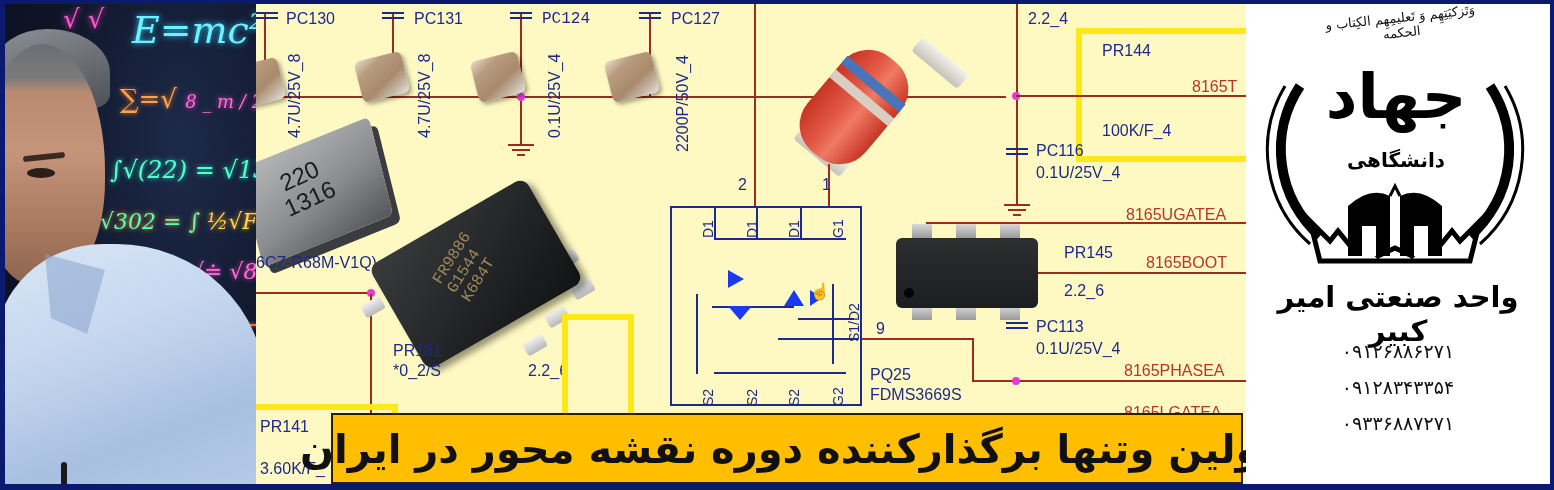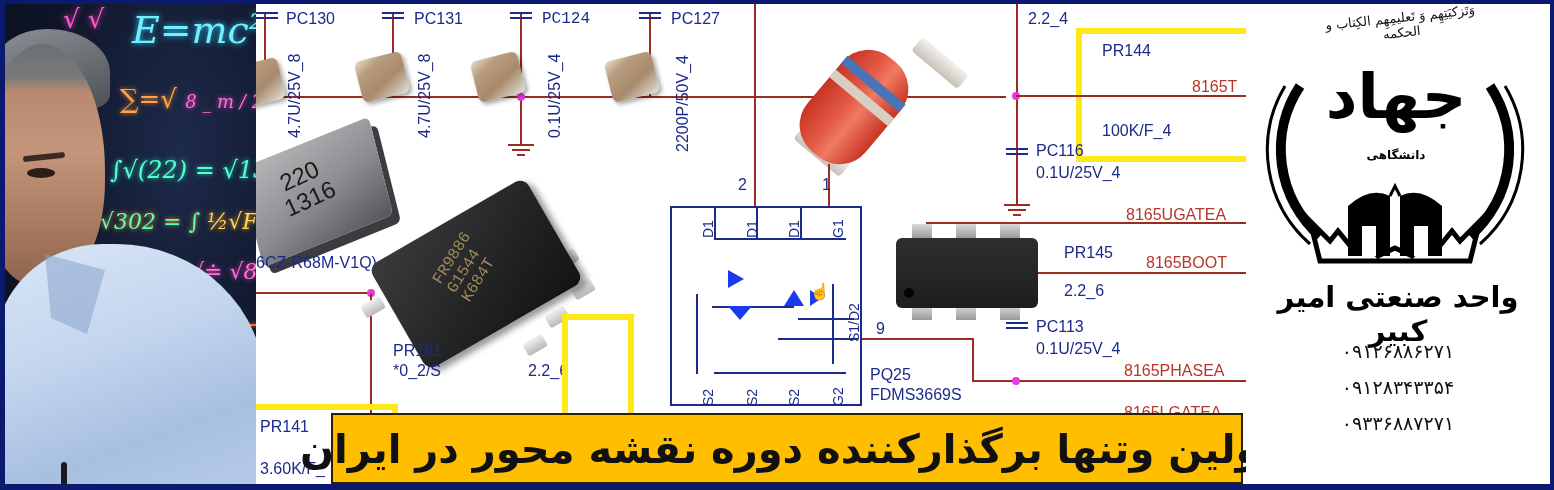--- a/index.html
+++ b/index.html
@@ -26,21 +26,21 @@
   .hair { position: absolute; left: -10px; top: 25px; width: 115px; height: 80px; border-radius: 50% 60% 20% 20%;
     background: linear-gradient(160deg, #8c9096 0%, #6d7176 50%, #4c5054 100%); }
   .brow { position: absolute; left: 18px; top: 150px; width: 42px; height: 6px; background: #3b2a22; border-radius: 3px; transform: rotate(-6deg); }
   .eye { position: absolute; left: 22px; top: 164px; width: 28px; height: 10px; background: #2b1d18; border-radius: 50%; }
   .shirt { position: absolute; left: -10px; top: 240px; width: 270px; height: 260px; border-radius: 40% 55% 0 0;
     background: linear-gradient(160deg, #d9e6f5 0%, #c3d5ee 40%, #a8bfe0 70%, #b9cdea 100%); }
   .collar { position: absolute; left: 40px; top: 250px; width: 60px; height: 80px; background: #8aa4cc; clip-path: polygon(0 0, 100% 20%, 70% 100%, 10% 80%); opacity: .55; }
   .pen { position: absolute; left: 56px; top: 458px; width: 6px; height: 22px; background: #1a1a1a; border-radius: 3px 3px 0 0; }
 
   
-  .schem { position: absolute; left: 256px; top: 4px; width: 990px; height: 480px; background: #ffffff; overflow: hidden; }
+  .schem { position: absolute; left: 256px; top: 4px; width: 990px; height: 480px; background: #fef9c3; overflow: hidden; }
   .lbl { position: absolute; font-family: "Liberation Sans", sans-serif; color: #1c2a8a; font-size: 16px; white-space: nowrap; }
   .lbl.net { color: #b5372a; }
   .vert { transform-origin: left top; transform: rotate(-90deg); }
   .wire { position: absolute; background: #9b2c20; }
   .wire.b { background: #1c2a8a; }
   .dot { position: absolute; width: 8px; height: 8px; border-radius: 50%; background: #e83ad8; }
   .cap-sym { position: absolute; width: 22px; height: 7px; border-top: 2px solid #1c2a8a; border-bottom: 2px solid #1c2a8a; }
   .gnd { position: absolute; width: 26px; height: 14px; }
   .gnd i { position: absolute; left: 50%; transform: translateX(-50%); height: 2px; background: #9b2c20; }
   .smd-cap { position: absolute; width: 48px; height: 42px; border-radius: 6px;
@@ -67,21 +67,21 @@
   
   .caption { position: absolute; left: 331px; top: 413px; width: 912px; height: 71px; background: #ffbf00;
     border: 2px solid #2b2100; display: flex; align-items: center; justify-content: center; direction: rtl; }
   .caption-text { font-family: "DejaVu Sans", sans-serif; font-weight: bold; font-size: 40px; color: #111111; letter-spacing: 0px; white-space: nowrap; }
 
   
   .logo-panel { position: absolute; left: 1246px; top: 4px; width: 304px; height: 480px; background: #ffffff; }
   .emblem { position: absolute; left: 14px; top: 12px; width: 270px; height: 262px; }
   .motto { position: absolute; left: 60px; top: 6px; width: 190px; text-align: center; font-family: "DejaVu Sans", sans-serif; font-size: 13px; color: #111; transform: rotate(-6deg); direction: rtl; }
   .jahad { position: absolute; left: 0; top: 56px; width: 300px; text-align: center; font-family: "DejaVu Sans", sans-serif; font-weight: bold; font-size: 62px; color: #000; direction: rtl; }
-  .daneshgahi { position: absolute; left: 0; top: 144px; width: 300px; text-align: center; font-family: "DejaVu Sans", sans-serif; font-weight: bold; font-size: 12px; color: #000; direction: rtl; }
+  .daneshgahi { position: absolute; left: 0; top: 144px; width: 300px; text-align: center; font-family: "DejaVu Sans", sans-serif; font-weight: bold; font-size: 20px; color: #000; direction: rtl; }
   .year { position: absolute; left: 0; top: 259px; width: 300px; text-align: center; font-family: "DejaVu Sans", sans-serif; font-size: 11px; color: #111; }
   .unit-name { position: absolute; left: 0; top: 276px; width: 304px; text-align: center; font-family: "DejaVu Sans", sans-serif; font-weight: bold; font-size: 29px; color: #000; direction: rtl; }
   .phone { position: absolute; left: 0; width: 304px; text-align: center; font-family: "DejaVu Sans", sans-serif; font-size: 19px; color: #111; }
   .teacher { position: absolute; left: 0; top: 450px; width: 304px; text-align: center; font-family: "DejaVu Sans", sans-serif; font-size: 15px; color: #111; direction: rtl; }
 </style>
 </head>
 <body>
 
 <div class="frame"></div>
 

